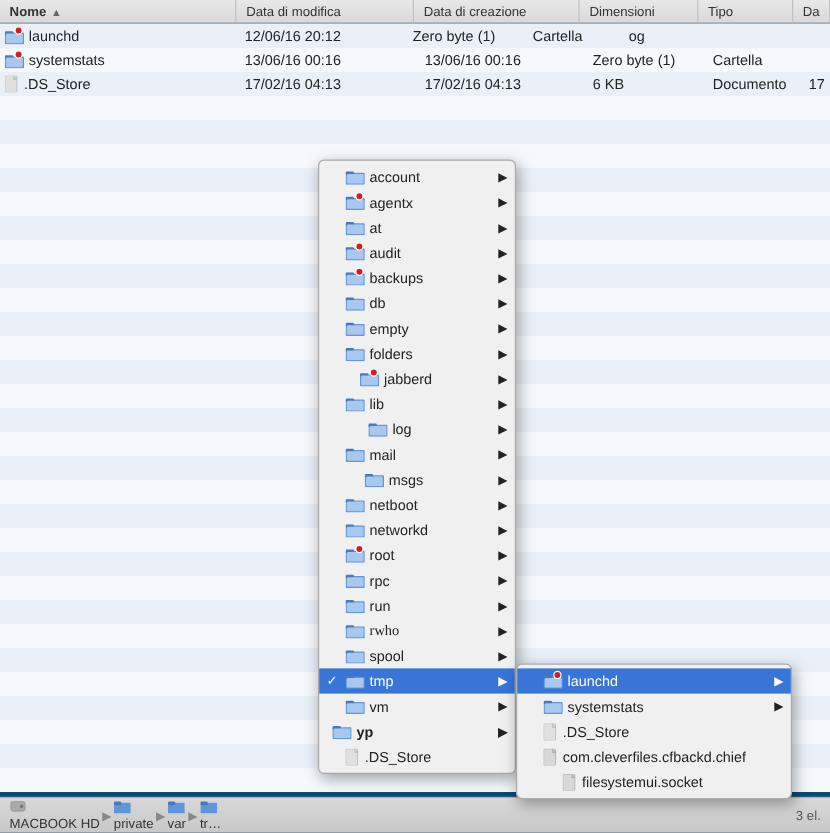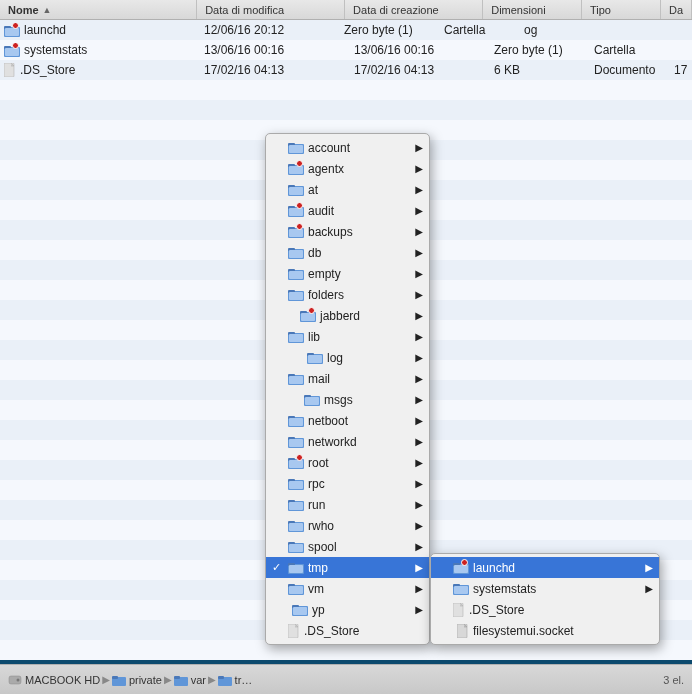--- a/index.html
+++ b/index.html
@@ -169,23 +169,24 @@
     
     .breadcrumb {
       display: flex;
       align-items: center;
       gap: 2px;
       font-size: 11px;
       color: #333;
     }
     .breadcrumb-item {
       display: flex;
-      align-items: flex-end;
+      align-items: flex-start;
       gap: 3px;
       cursor: pointer;
+      flex-direction: column;
     }
     .breadcrumb-sep {
       color: #888;
       font-size: 10px;
     }
     .status-count {
       margin-left: auto;
       font-size: 11px;
       color: #555;
     }
@@ -503,21 +504,21 @@
         <span style="position: relative; display: inline-flex; align-items: center; margin-right: 4px;">
           <svg width="16" height="13" viewBox="0 0 16 13">
     <rect x="0" y="3" width="16" height="10" rx="1" fill="#6096d8"></rect>
     <rect x="0" y="2" width="7" height="3" rx="1" fill="#4a78b8"></rect>
     <rect x="1" y="4" width="14" height="8" rx="1" fill="#a8c8f0"></rect>
   </svg>
         </span>
         <span>run</span>
         <span class="arrow">▶</span>
       </div>
-      <div class="menu-item" style="">
+      <div class="menu-item" style=" font-family: Liberation Serif, serif;">
         <span style="position: relative; display: inline-flex; align-items: center; margin-right: 4px;">
           <svg width="16" height="13" viewBox="0 0 16 13">
     <rect x="0" y="3" width="16" height="10" rx="1" fill="#6096d8"></rect>
     <rect x="0" y="2" width="7" height="3" rx="1" fill="#4a78b8"></rect>
     <rect x="1" y="4" width="14" height="8" rx="1" fill="#a8c8f0"></rect>
   </svg>
         </span>
         <span>rwho</span>
         <span class="arrow">▶</span>
       </div>
@@ -548,21 +549,21 @@
         <span style="position: relative; display: inline-flex; align-items: center; margin-right: 4px;">
           <svg width="16" height="13" viewBox="0 0 16 13">
     <rect x="0" y="3" width="16" height="10" rx="1" fill="#6096d8"></rect>
     <rect x="0" y="2" width="7" height="3" rx="1" fill="#4a78b8"></rect>
     <rect x="1" y="4" width="14" height="8" rx="1" fill="#a8c8f0"></rect>
   </svg>
         </span>
         <span>vm</span>
         <span class="arrow">▶</span>
       </div>
-      <div class="menu-item" style="padding-left: 26px;">
+      <div class="menu-item" style="padding-left: 11px; font-weight: bold;">
         <span style="position: relative; display: inline-flex; align-items: center; margin-right: 4px;">
           <svg width="16" height="13" viewBox="0 0 16 13">
     <rect x="0" y="3" width="16" height="10" rx="1" fill="#6096d8"></rect>
     <rect x="0" y="2" width="7" height="3" rx="1" fill="#4a78b8"></rect>
     <rect x="1" y="4" width="14" height="8" rx="1" fill="#a8c8f0"></rect>
   </svg>
         </span>
         <span>yp</span>
         <span class="arrow">▶</span>
       </div>
@@ -603,21 +604,30 @@
       </div>
       <div class="menu-item" style="padding-left: 22px;">
         <span style="display: inline-flex; align-items: center; margin-right: 4px;">
           <svg width="12" height="14" viewBox="0 0 12 14">
     <rect x="0" y="0" width="10" height="14" rx="1" fill="#e0e0e0" stroke="#aaa" stroke-width="0.5"></rect>
     <polyline points="7,0 10,3 7,3" fill="#ccc" stroke="#aaa" stroke-width="0.5"></polyline>
   </svg>
         </span>
         <span>.DS_Store</span>
       </div>
-      <div class="menu-item" style="padding-left: 26px;">
+      <div class="menu-item" style="padding-left: 22px;">
+        <span style="display: inline-flex; align-items: center; margin-right: 4px;">
+          <svg width="12" height="14" viewBox="0 0 12 14">
+    <rect x="0" y="0" width="10" height="14" rx="1" fill="#d8d8d8" stroke="#999" stroke-width="0.5"></rect>
+    <polyline points="7,0 10,3 7,3" fill="#c0c0c0" stroke="#999" stroke-width="0.5"></polyline>
+  </svg>
+        </span>
+        <span>com.cleverfiles.cfbackd.chief</span>
+      </div>
+      <div class="menu-item" style="padding-left: 38px;">
         <span style="display: inline-flex; align-items: center; margin-right: 4px;">
           <svg width="12" height="14" viewBox="0 0 12 14">
     <rect x="0" y="0" width="10" height="14" rx="1" fill="#d8d8d8" stroke="#999" stroke-width="0.5"></rect>
     <polyline points="7,0 10,3 7,3" fill="#c0c0c0" stroke="#999" stroke-width="0.5"></polyline>
   </svg>
         </span>
         <span>filesystemui.socket</span>
       </div>
     </div>
 

